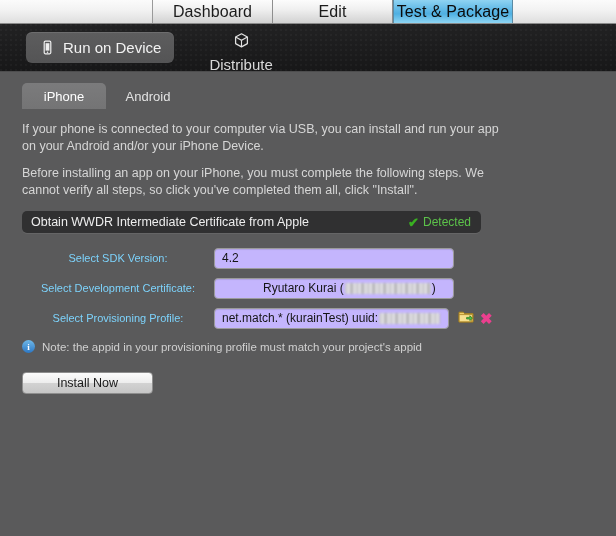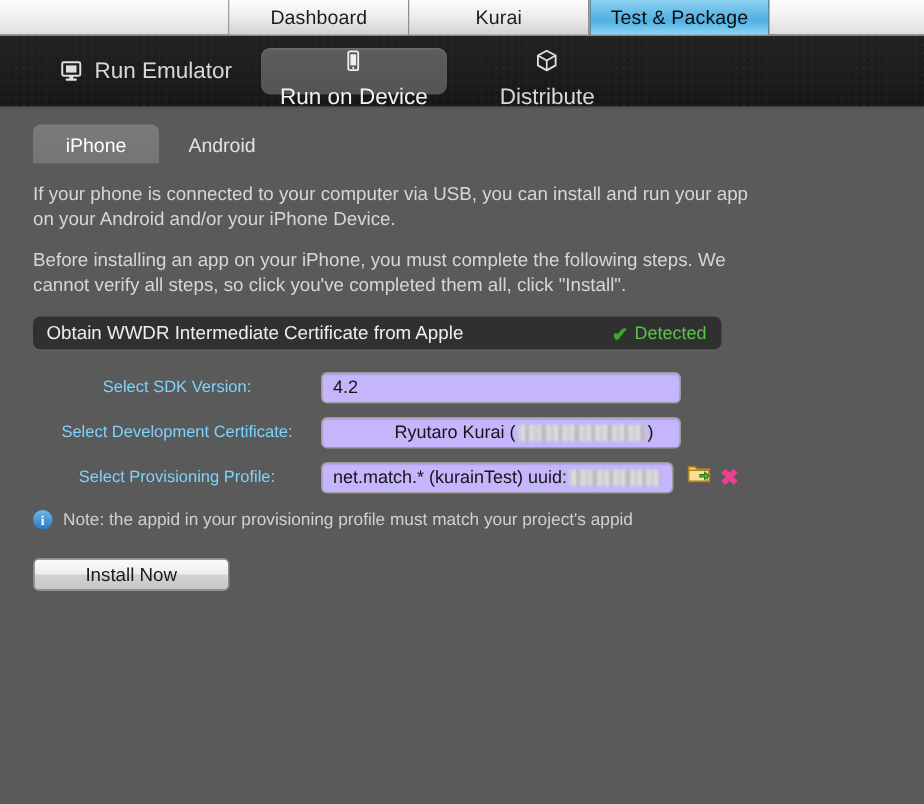--- a/index.html
+++ b/index.html
@@ -19,21 +19,21 @@
     border-bottom: 1px solid #8a8a8a;
     display: flex;
     align-items: stretch;
   }
   .tabstrip-spacer-left { width: 153px; height: 100%; border-right: 1px solid #9a9a9a; }
   .tabstrip-spacer-right { flex: 1 1 auto; height: 100%; }
   .wtab {
     width: 120px;
     height: 100%;
     display: flex; align-items: center; justify-content: center;
-    font-size: 13px;
+    font-size: 16px;
     color: #1b1b1b;
     background: linear-gradient(to bottom, #fcfcfc 0%, #f0f0f0 40%, #d2d2d2 100%);
     border-right: 1px solid #8e8e8e;
     letter-spacing: .1px;
   }
   .wtab.active {
     color: #0b0b0b;
     background: linear-gradient(to bottom, #8fd3f2 0%, #68bde8 35%, #4fb0e2 60%, #8ed5f3 100%);
     border-right: 1px solid #5b8aa3;
     border-left: 1px solid #5b8aa3;
@@ -188,41 +188,30 @@
 </style>
 </head>
 <body>
 
 <div class="tabstrip">
   <div class="tabstrip-spacer-left"></div>
   <div class="wtab">
     <span>Dashboard</span>
   </div>
   <div class="wtab">
-    <span>Kurai</span>
+    <span>Edit</span>
   </div>
   <div class="wtab active">
     <span>Test &amp; Package</span>
   </div>
   <div class="tabstrip-spacer-right"></div>
 </div>
 
 <div class="darkband">
 
-  <div class="mtab">
-    <span>
-      <svg width="17" height="17" viewBox="0 0 17 17">
-        <rect x="2.5" y="2.5" width="12" height="9" rx="1" fill="none" stroke="#e0e0e0" stroke-width="1.3"></rect>
-        <rect x="5" y="4.6" width="7" height="4.8" fill="#e0e0e0"></rect>
-        <rect x="7.2" y="11.5" width="2.6" height="2.2" fill="#e0e0e0"></rect>
-        <rect x="4.8" y="13.4" width="7.4" height="1.4" rx=".4" fill="#e0e0e0"></rect>
-      </svg>
-    </span>
-    <span>Run Emulator</span>
-  </div>
 
   <div class="mtab active">
     <span>
       <svg width="17" height="17" viewBox="0 0 17 17">
         <rect x="5.2" y="2.2" width="6.6" height="12.6" rx="1.2" fill="none" stroke="#f0f0f0" stroke-width="1.2"></rect>
         <rect x="6.6" y="4.2" width="3.8" height="7.4" fill="#f0f0f0"></rect>
         <circle cx="8.5" cy="13.2" r=".75" fill="#f0f0f0"></circle>
       </svg>
     </span>
     <span>Run on Device</span>

